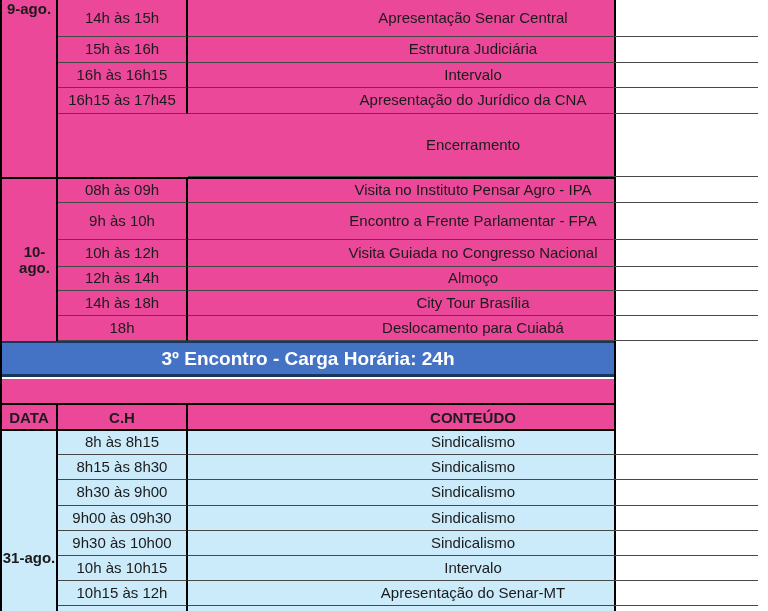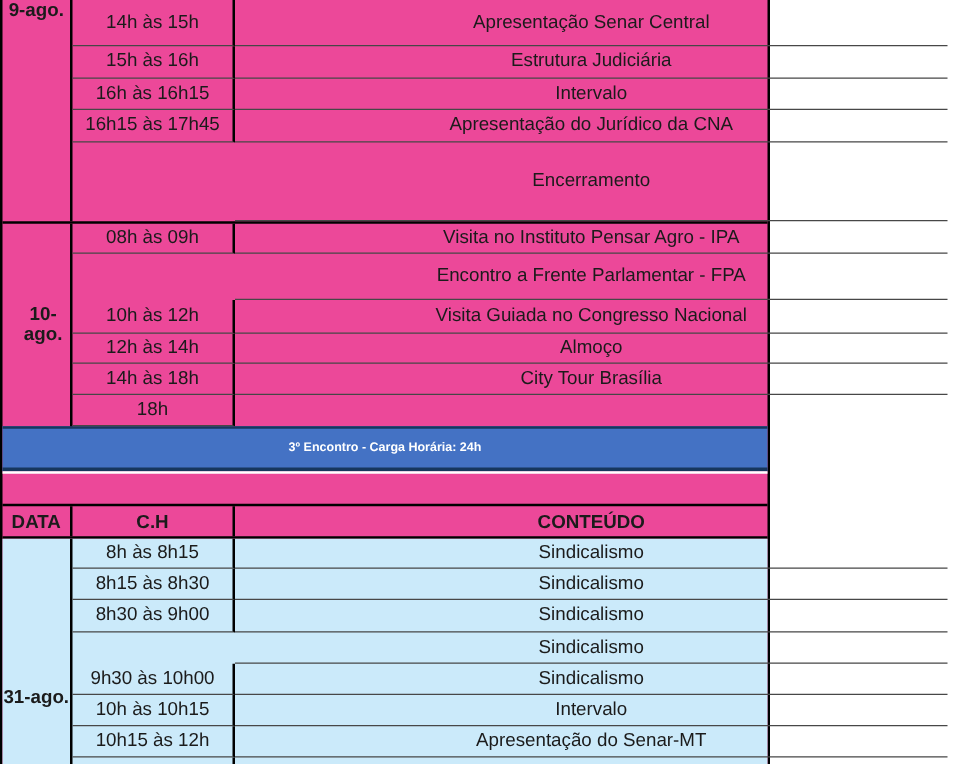--- a/index.html
+++ b/index.html
@@ -45,21 +45,21 @@
     box-sizing: border-box;
   }
 
   .banner {
     height: 31px;
     background: #4472C4;
     border-top: 2px solid #17375E;
     border-bottom: 3px solid #17375E;
     color: #ffffff;
     font-weight: bold;
-    font-size: 10px;
+    font-size: 19px;
     display: flex;
     align-items: center;
     justify-content: center;
   }
 
   .gap { height: 2px; background: #ffffff; }
 
   .header-row {
     display: grid;
     grid-template-columns: 56px 130px 570px;
@@ -102,32 +102,34 @@
 
     <div class="cell content-cell">Encerramento</div>
   </div>
 
   <div class="section sec-b" style="grid-template-rows:24px 37px 27px 24px 25px 25px;">
     <div class="cell date-cell" style="grid-row:1 / span 6;margin-left:11px;">10-ago.</div>
 
     <div class="cell time-cell">08h às 09h</div>
     <div class="cell content-cell">Visita no Instituto Pensar Agro - IPA</div>
 
+    <div class="cell time-cell">9h às 10h</div>
     <div class="cell content-cell">Encontro a Frente Parlamentar - FPA</div>
 
     <div class="cell time-cell">10h às 12h</div>
     <div class="cell content-cell">Visita Guiada no Congresso Nacional</div>
 
     <div class="cell time-cell">12h às 14h</div>
     <div class="cell content-cell">Almoço</div>
 
     <div class="cell time-cell">14h às 18h</div>
     <div class="cell content-cell">City Tour Brasília</div>
 
     <div class="cell time-cell">18h</div>
+    <div class="cell content-cell">Deslocamento para Cuiabá</div>
   </div>
 
   <div class="banner">3º Encontro - Carga Horária: 24h</div>
 
   <div class="gap"></div>
 
   <div class="header-row">
     <div class="header-cell header-sep">DATA</div>
     <div class="header-cell header-sep">C.H</div>
     <div class="header-cell">CONTEÚDO</div>
@@ -138,20 +140,21 @@
 
     <div class="cell time-cell">8h às 8h15</div>
     <div class="cell content-cell">Sindicalismo</div>
 
     <div class="cell time-cell">8h15 às 8h30</div>
     <div class="cell content-cell">Sindicalismo</div>
 
     <div class="cell time-cell">8h30 às 9h00</div>
     <div class="cell content-cell">Sindicalismo</div>
 
+    <div class="cell time-cell">9h00 às 09h30</div>
     <div class="cell content-cell">Sindicalismo</div>
 
     <div class="cell time-cell">9h30 às 10h00</div>
     <div class="cell content-cell">Sindicalismo</div>
 
     <div class="cell time-cell">10h às 10h15</div>
     <div class="cell content-cell">Intervalo</div>
 
     <div class="cell time-cell">10h15 às 12h</div>
     <div class="cell content-cell">Apresentação do Senar-MT</div>

